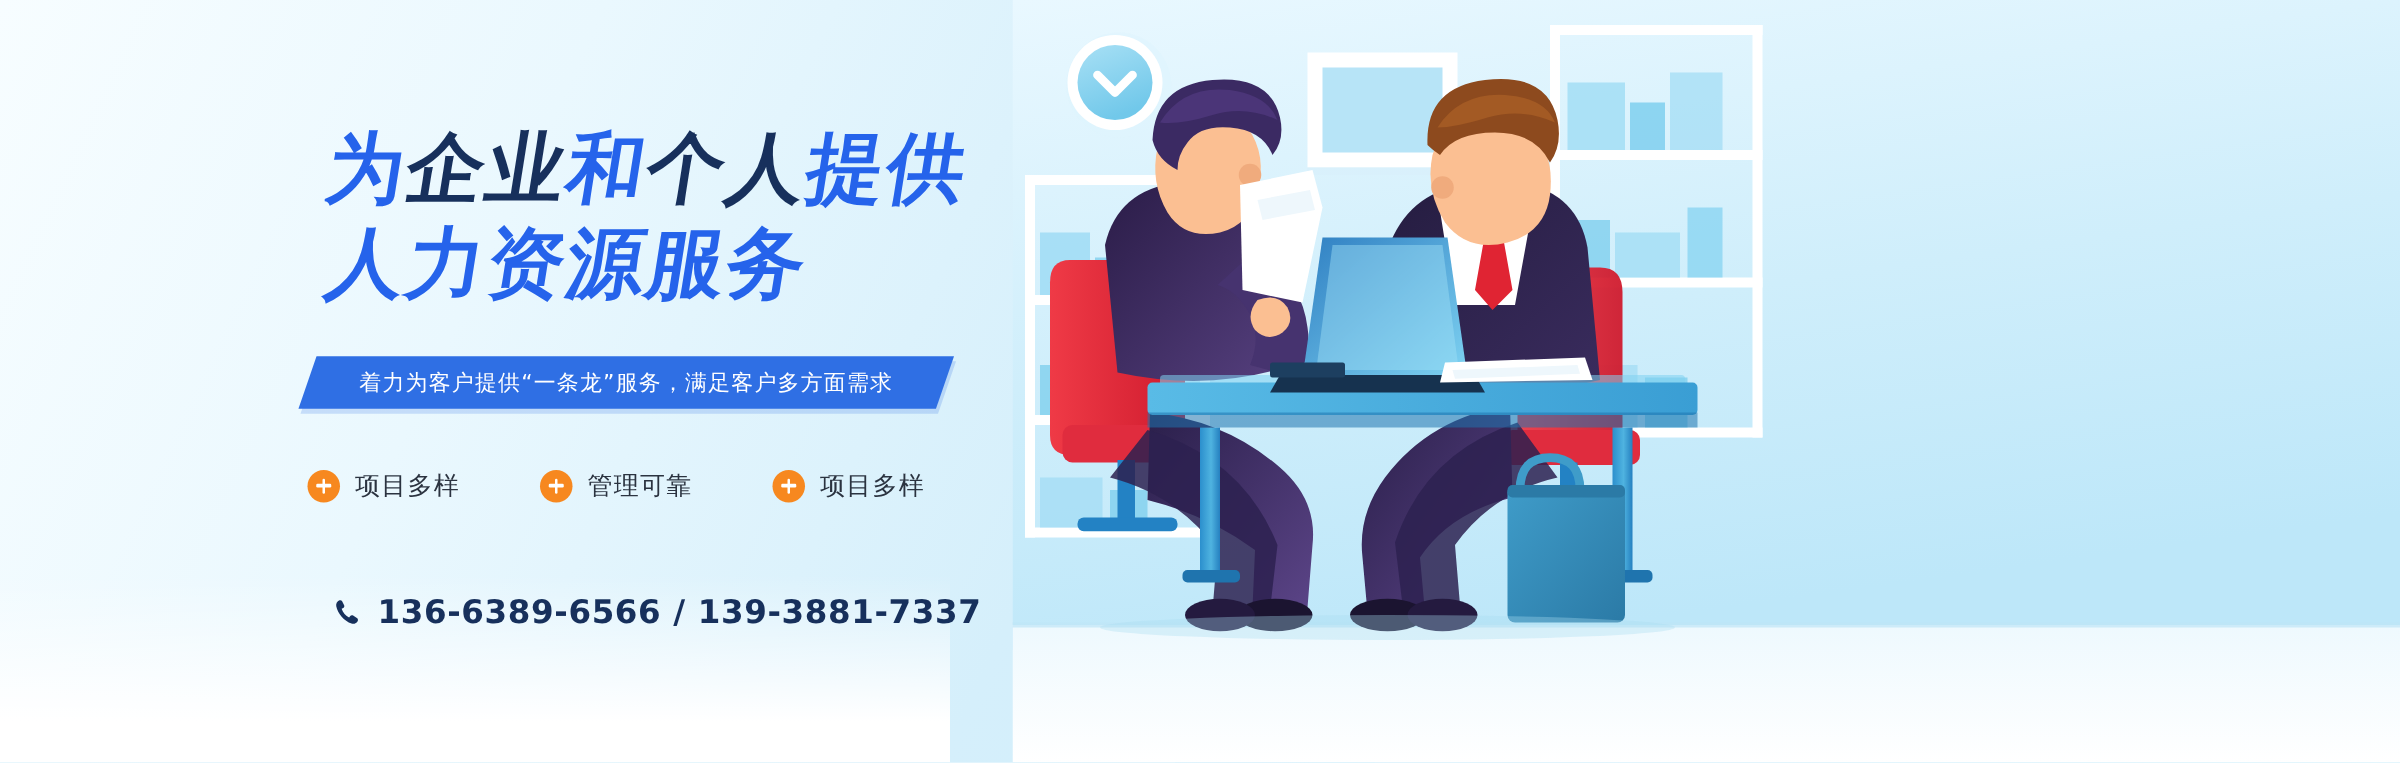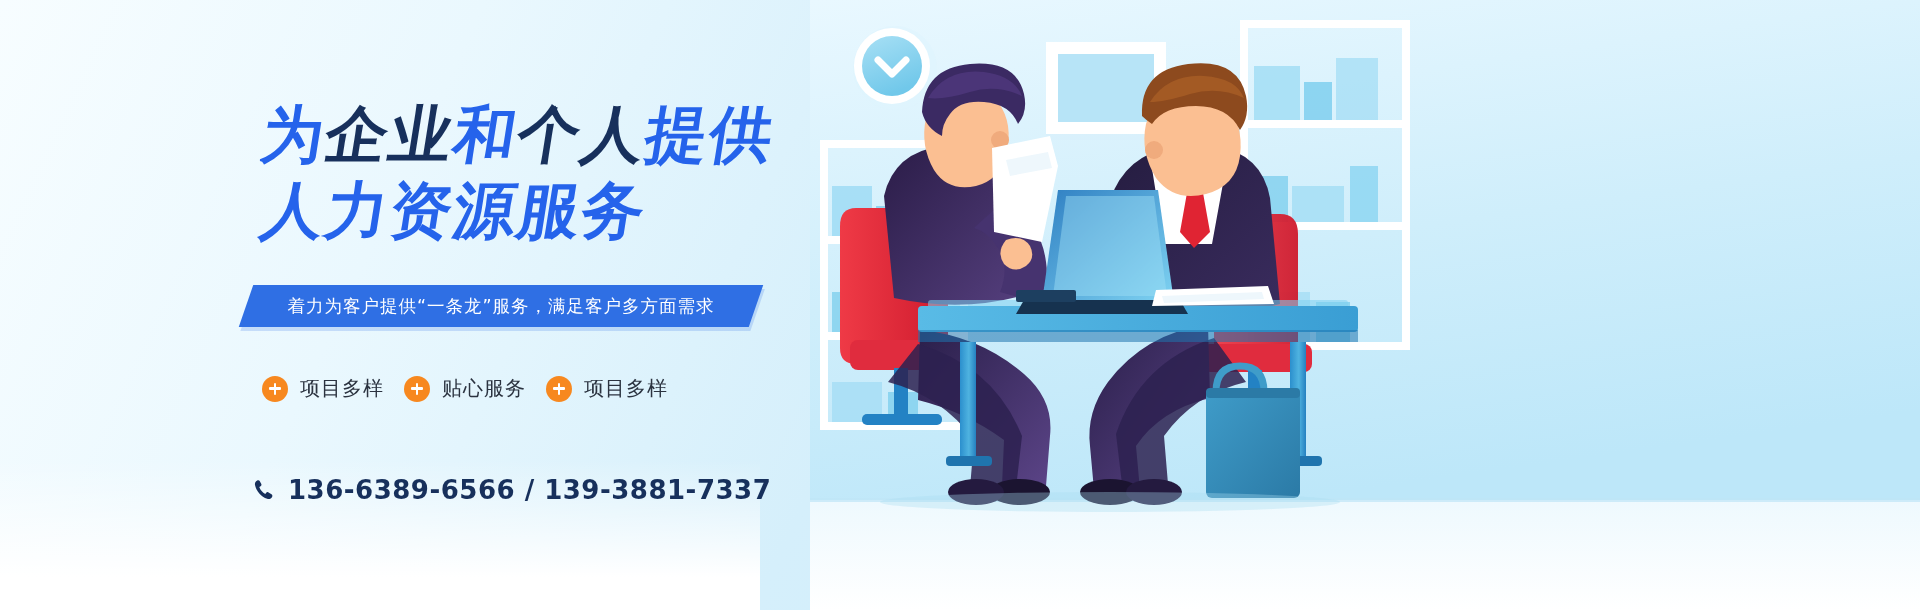--- a/index.html
+++ b/index.html
@@ -37,33 +37,33 @@
     position:absolute;left:246px;top:285px;height:42px;width:510px;
     background:#2f6fe4;transform:skewX(-19deg);
     box-shadow:3px 4px 0 rgba(47,111,228,.20);
   }
   .subbar-inner{
     transform:skewX(19deg);height:42px;display:flex;align-items:center;
     justify-content:center;color:#fff;font-size:17.5px;letter-spacing:1px;
     font-family:"DejaVu Sans","Liberation Sans",sans-serif;
   }
 
-  .features{position:absolute;left:262px;top:375px;display:flex;align-items:center;gap:20px;}
+  .features{position:absolute;left:246px;top:375px;display:flex;align-items:center;gap:64px;}
   .feature{display:flex;align-items:center;gap:12px;}
   .plus{
     width:26px;height:26px;border-radius:50%;background:#f7881f;
     position:relative;flex:0 0 26px;
   }
   .plus::before,.plus::after{content:"";position:absolute;background:#fff;border-radius:1px;}
   .plus::before{left:50%;top:7px;width:2.6px;height:12px;margin-left:-1.3px;}
   .plus::after{top:50%;left:7px;height:2.6px;width:12px;margin-top:-1.3px;}
   .feature-label{font-size:20px;color:#2b3340;letter-spacing:1px;
     font-family:"DejaVu Sans","Liberation Sans",sans-serif;}
 
-  .phone{position:absolute;left:254px;top:475px;display:flex;align-items:center;gap:14px;}
+  .phone{position:absolute;left:268px;top:475px;display:flex;align-items:center;gap:14px;}
   .phone-icon{width:20px;height:22px;color:#17305c;}
   .phone-num{font-size:26px;font-weight:900;color:#17305c;letter-spacing:.5px;
     font-family:"DejaVu Sans","Liberation Sans",sans-serif;}
 
   
   .illus{position:absolute;left:810px;top:0;width:1110px;height:610px;}
 </style>
 </head>
 <body>
 
@@ -292,21 +292,21 @@
       <div class="subbar-inner">着力为客户提供“一条龙”服务，满足客户多方面需求</div>
     </div>
 
     <div class="features">
       <div class="feature">
         <span class="plus"></span>
         <span class="feature-label">项目多样</span>
       </div>
       <div class="feature">
         <span class="plus"></span>
-        <span class="feature-label">贴心服务</span>
+        <span class="feature-label">管理可靠</span>
       </div>
       <div class="feature">
         <span class="plus"></span>
         <span class="feature-label">项目多样</span>
       </div>
     </div>
 
     <div class="phone">
       <span class="phone-icon">
         <svg width="20" height="22" viewBox="0 0 20 22">

